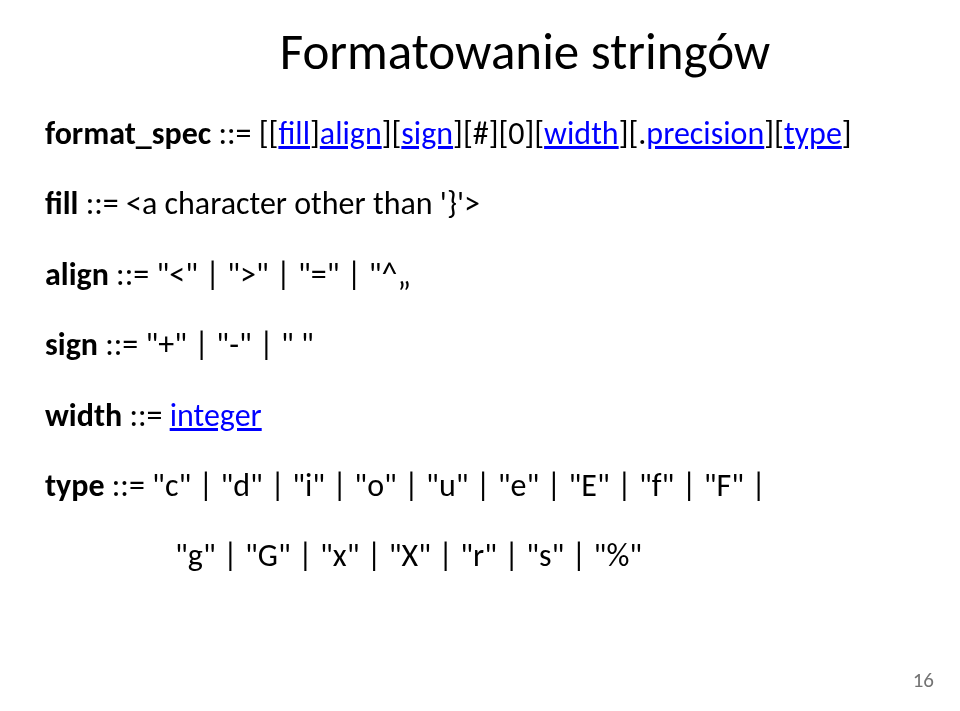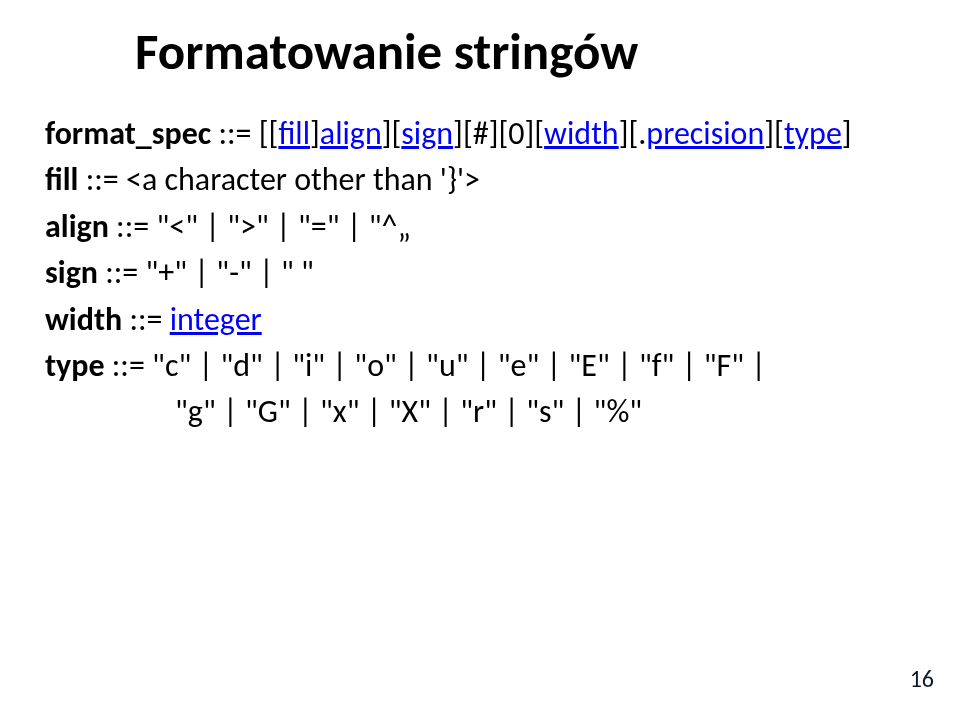--- a/index.html
+++ b/index.html
@@ -11,49 +11,50 @@
     height: 711px;
     position: relative;
   }
   .slide {
     padding: 20px 45px 0 45px;
   }
   .title {
     font-size: 51px;
     color: #000000;
     margin: 0 0 28px 0;
-    font-weight: 700;
-    text-align: left;
+    font-weight: 400;
+    text-align: center;
     padding-left: 90px;
   }
   .content {
     font-size: 32px;
     line-height: 1.45;
     color: #000000;
   }
   .rule {
     margin-bottom: 0;
     white-space: nowrap;
+    margin-top: 24px;
   }
   .bold {
     font-weight: bold;
   }
   .link {
     color: #0000ff;
     text-decoration: underline;
   }
   .indent {
     padding-left: 130px;
   }
   .page-number {
     position: absolute;
     bottom: 18px;
     right: 26px;
-    font-size: 24px;
-    color: #0f172a;
+    font-size: 21px;
+    color: #737373;
   }
 </style>
 </head>
 <body>
 
 <div class="slide">
   <h1 class="title">Formatowanie stringów</h1>
 
   <div class="content">
 

